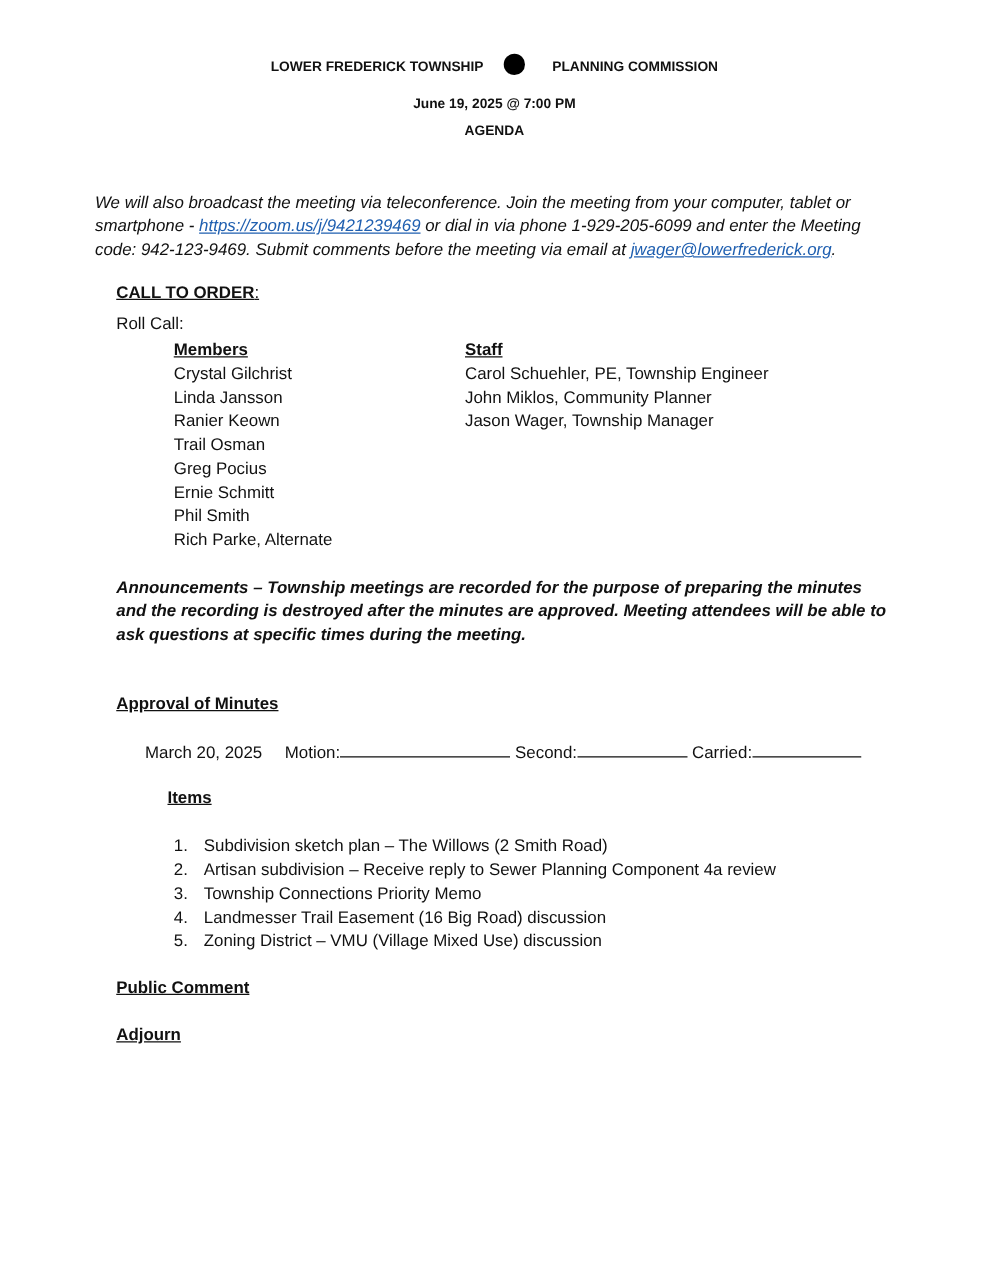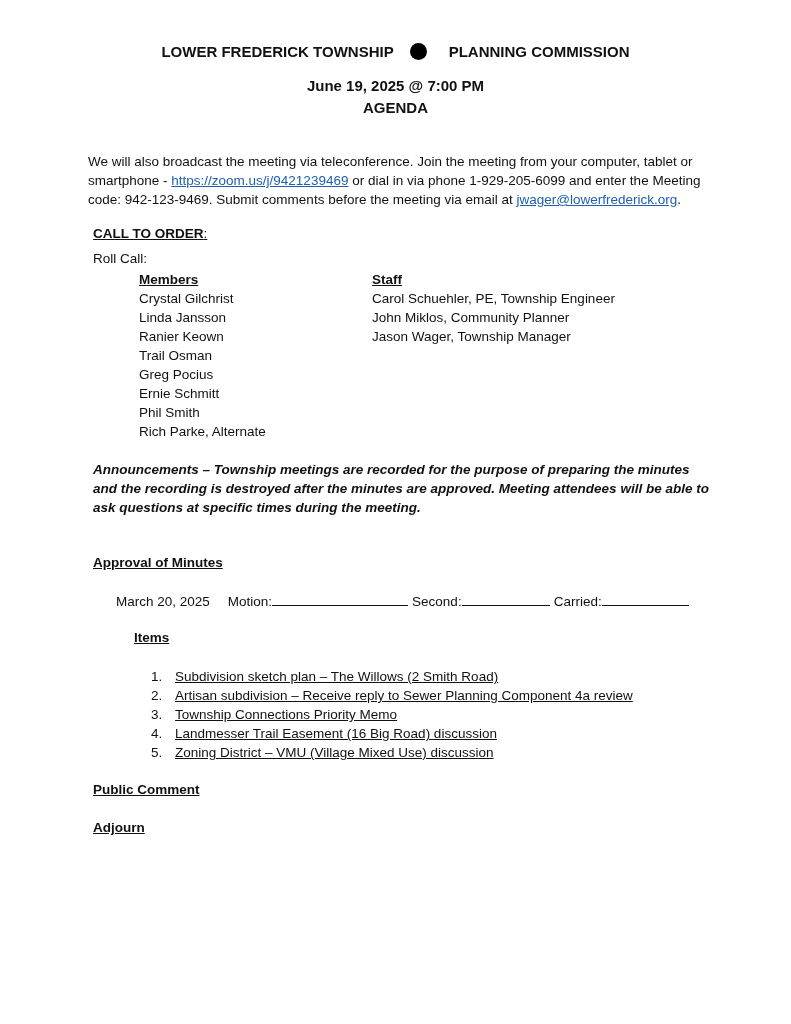--- a/index.html
+++ b/index.html
@@ -1,33 +1,33 @@
 <!DOCTYPE html>
 <html><head>
 <meta charset="utf-8">
 <style>
   html, body { margin: 0; padding: 0; background: #ffffff; }
   body { width: 791px; height: 1024px; position: relative; overflow: hidden;
          font-family: "Liberation Sans", sans-serif; color: #111111; font-size: 13.5px; }
   .abs { position: absolute; white-space: nowrap; }
-  .hdr { left: 0; width: 791px; text-align: center; font-weight: bold; font-size: 15px; }
+  .hdr { left: 0; width: 791px; text-align: center; font-weight: bold; font-size: 11px; }
   .title-line { top: 43px; }
   .title-line .dot { display: inline-block; width: 17px; height: 17px; border-radius: 50%;
                      background: #000; vertical-align: -3px; margin: 0 22px 0 16px; }
   .date-line { top: 77px; }
   .agenda-line { top: 99px; }
-  .para { left: 88px; width: 620px; line-height: 19px; white-space: normal; }
+  .para { left: 76px; width: 620px; font-style: italic; line-height: 19px; white-space: normal; }
   .link { color: #1f5fb0; text-decoration: underline; }
   .sect { left: 93px; font-weight: bold; text-decoration: underline; }
   .plain { font-weight: normal; text-decoration: none; }
   .col { line-height: 19px; }
   .col .h { font-weight: bold; text-decoration: underline; }
   .ann { left: 93px; width: 620px; font-style: italic; font-weight: bold; line-height: 19px; white-space: normal; }
   .blank { display: inline-block; border-bottom: 1px solid #111; height: 12px; vertical-align: baseline; }
-  .items { left: 151px; line-height: 19px; text-decoration: underline; }
+  .items { left: 139px; line-height: 19px; }
   .items .num { display: inline-block; width: 24px; }
 </style>
 </head>
 <body>
 
 <div class="abs hdr title-line">
   <span>LOWER FREDERICK TOWNSHIP</span><span class="dot"></span><span>PLANNING COMMISSION</span>
 </div>
 <div class="abs hdr date-line">June 19, 2025 @ 7:00 PM</div>
 <div class="abs hdr agenda-line">AGENDA</div>

